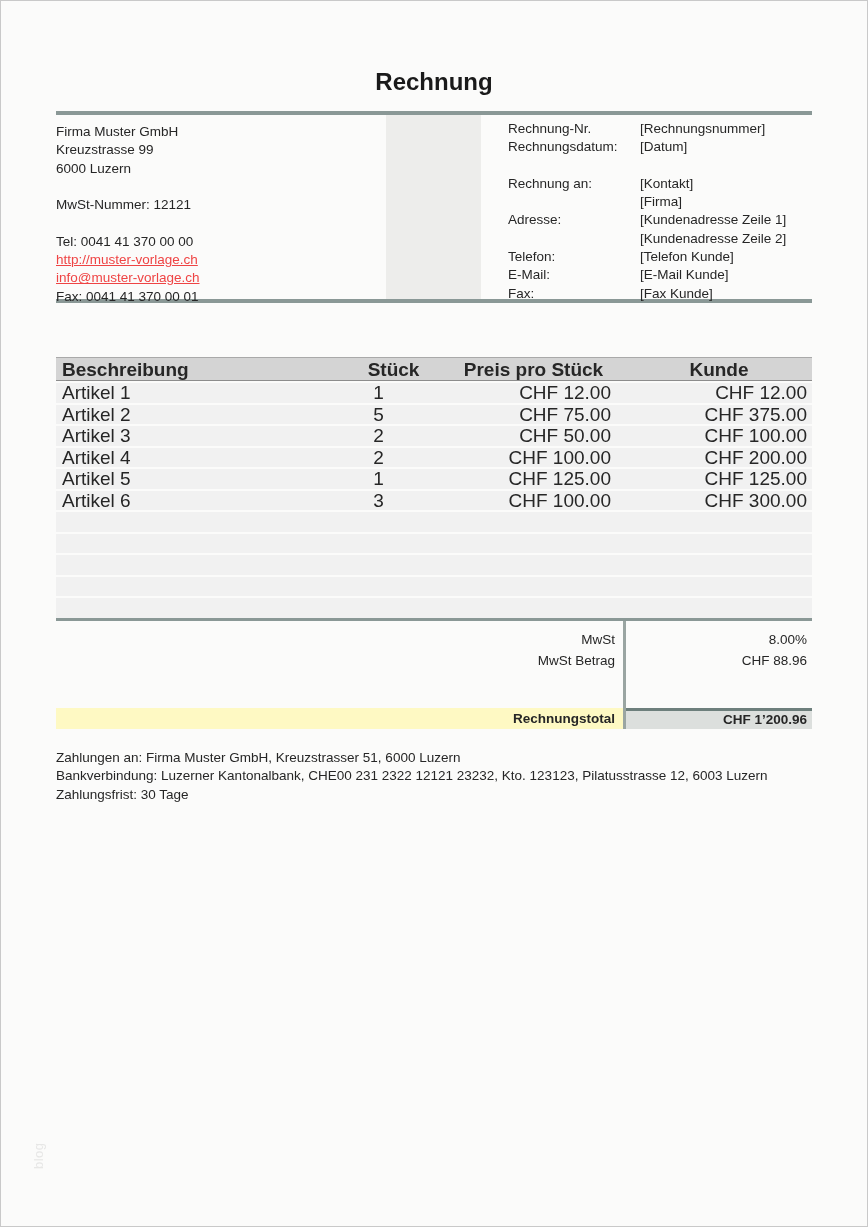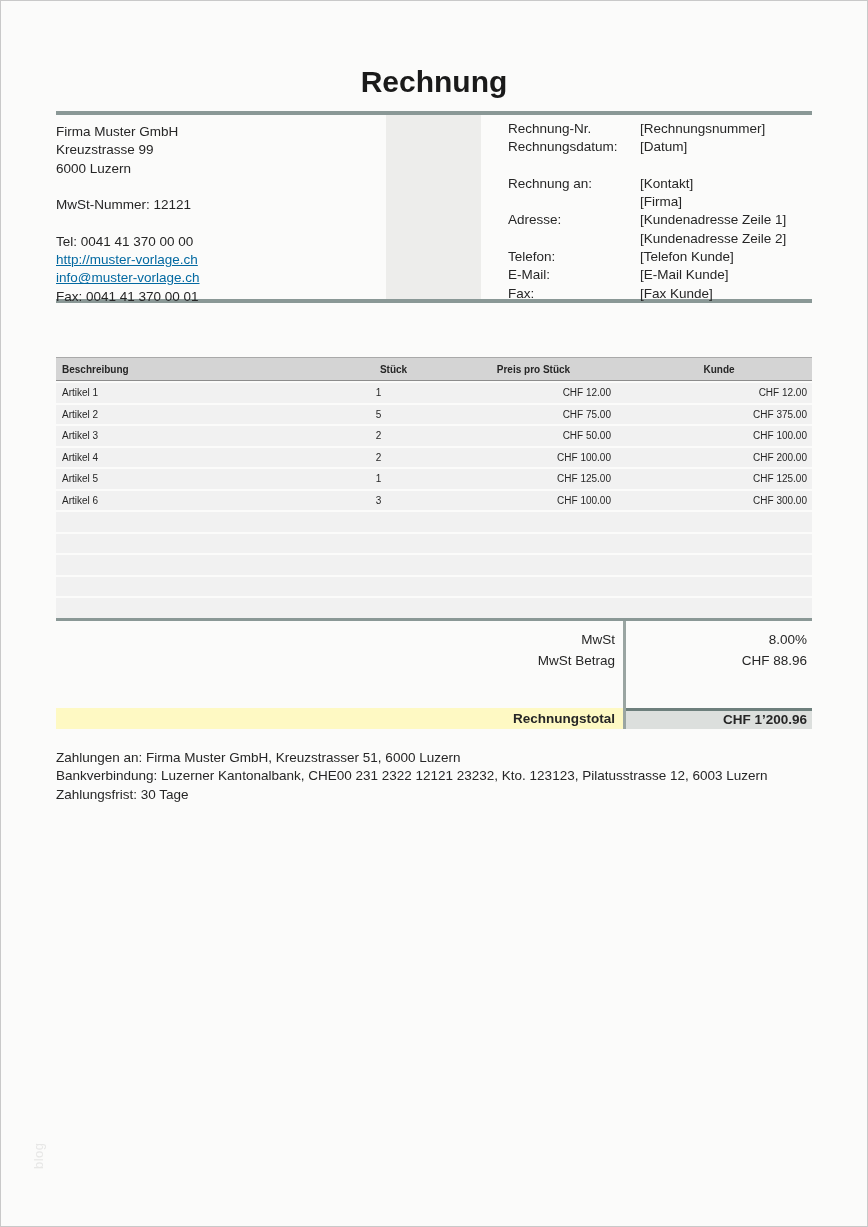--- a/index.html
+++ b/index.html
@@ -9,44 +9,44 @@
     box-sizing: border-box;
     background: #fbfbfa;
     border: 1px solid #c9c9c9;
     font-family: "Liberation Sans", sans-serif;
     color: #262626;
     overflow: hidden;
   }
   .title {
     padding-top: 66px;
     text-align: center;
-    font-size: 30px;
+    font-size: 24px;
     font-weight: bold;
     color: #1a1a1a;
     line-height: 30px;
   }
   .content { padding: 0 55px; }
   .rule { background: #8a9896; }
   .rule-top { height: 4px; margin-top: 14px; }
   .rule-mid { height: 4px; }
   .rule-thin { height: 3px; }
 
   
   .address-section { display: flex; height: 184px; }
   .sender-col { width: 330px; padding-top: 8px; }
   .band { width: 95px; background: #ededeb; }
   .meta-col { flex: 1; padding-top: 5px; padding-left: 15px; margin-left: 12px; }
   .line, .meta-row { height: 18.3px; line-height: 18.3px; font-size: 13.5px; white-space: nowrap; }
   .meta-row { display: flex; }
   .meta-label { width: 132px; }
   .meta-value { flex: 1; }
-  a.link { color: #0369a1; text-decoration: underline; cursor: pointer; }
-
-  
-  .table { margin-top: 54px; font-size: 10px; }
+  a.link { color: #ef4444; text-decoration: underline; cursor: pointer; }
+
+  
+  .table { margin-top: 54px; font-size: 19px; }
   .thead {
     display: flex; height: 24px; line-height: 24px;
     background: #d4d4d4; font-weight: bold;
     border-top: 1px solid #a9a9a9;
     border-bottom: 1px solid #8c8c8c;
     box-sizing: border-box;
   }
   .row { display: flex; height: 19.5px; line-height: 19.5px; background: #f1f1f1; margin-top: 2px; }
   .c-desc { flex: 1; text-align: left; padding-left: 6px; }
   .c-qty { width: 95px; text-align: center; }

